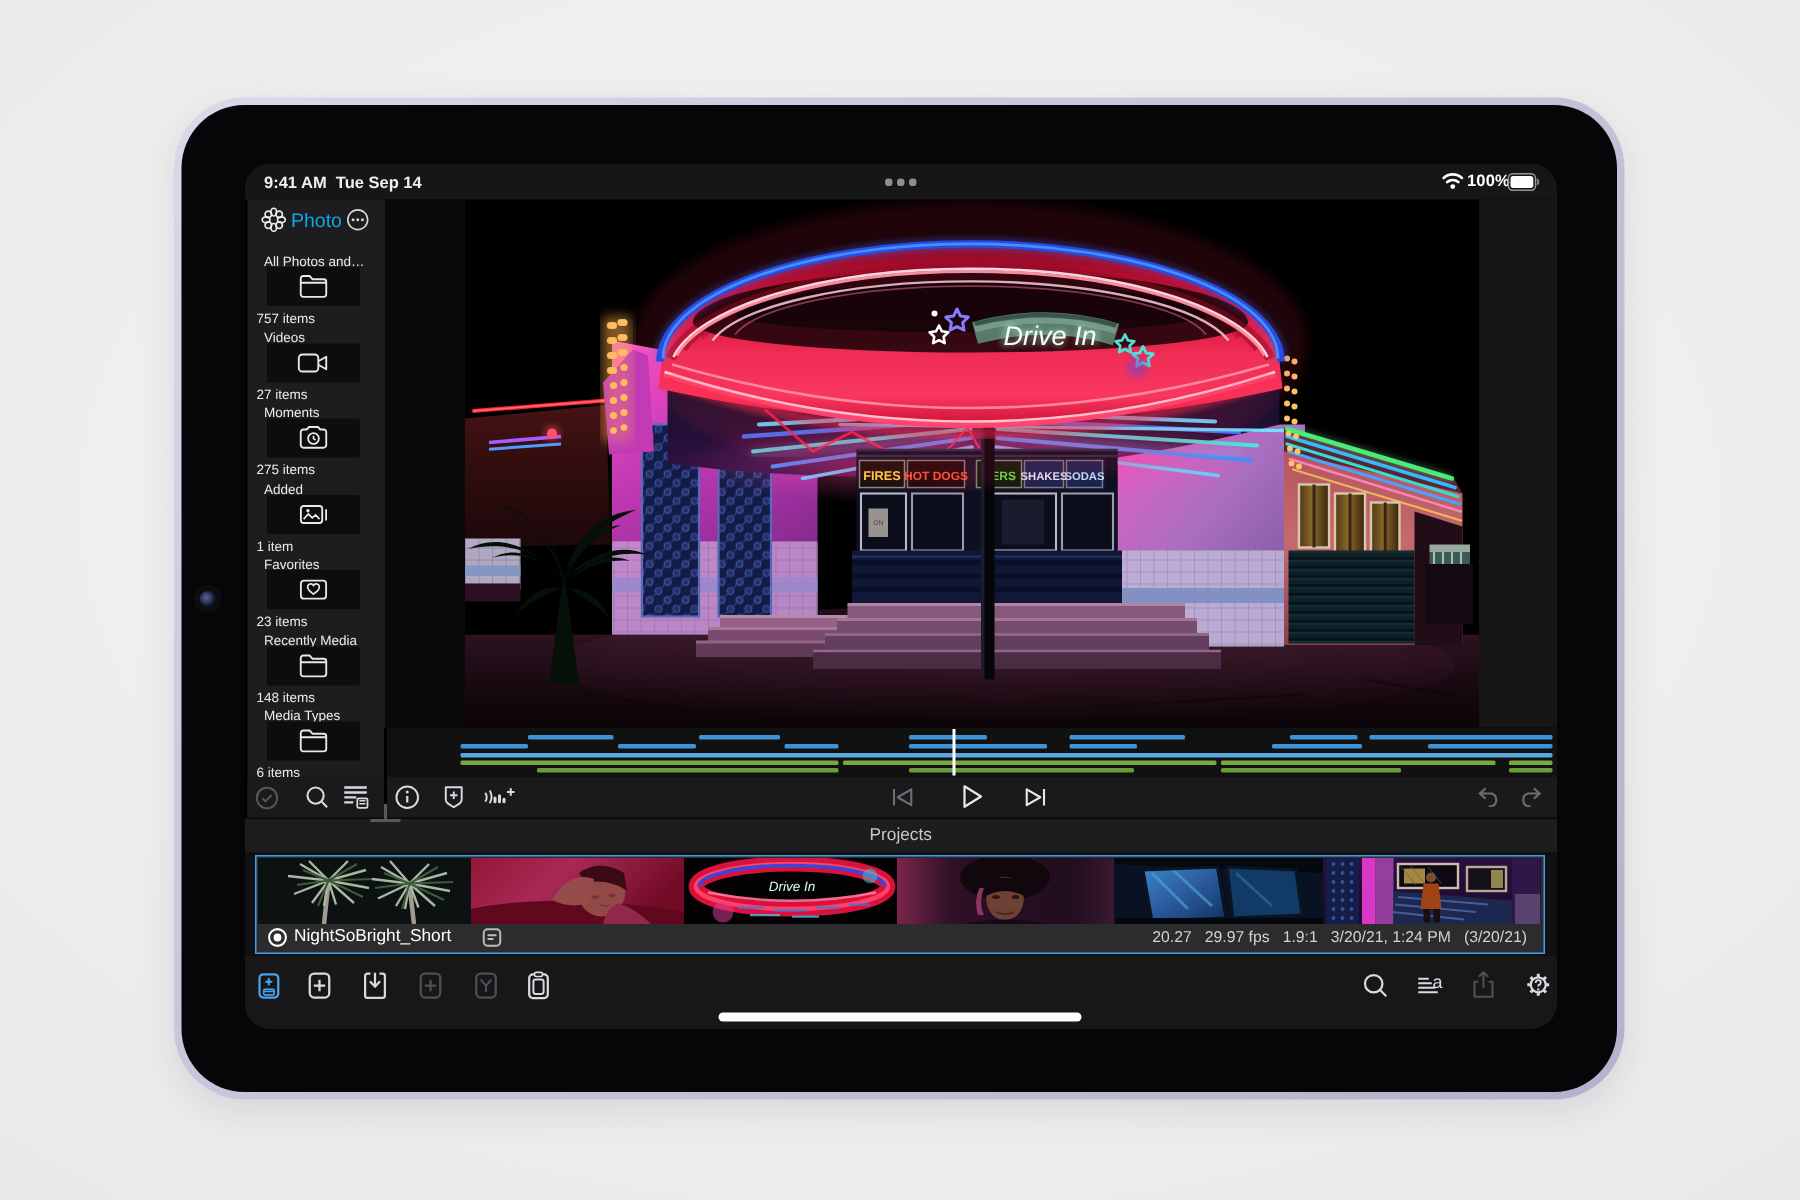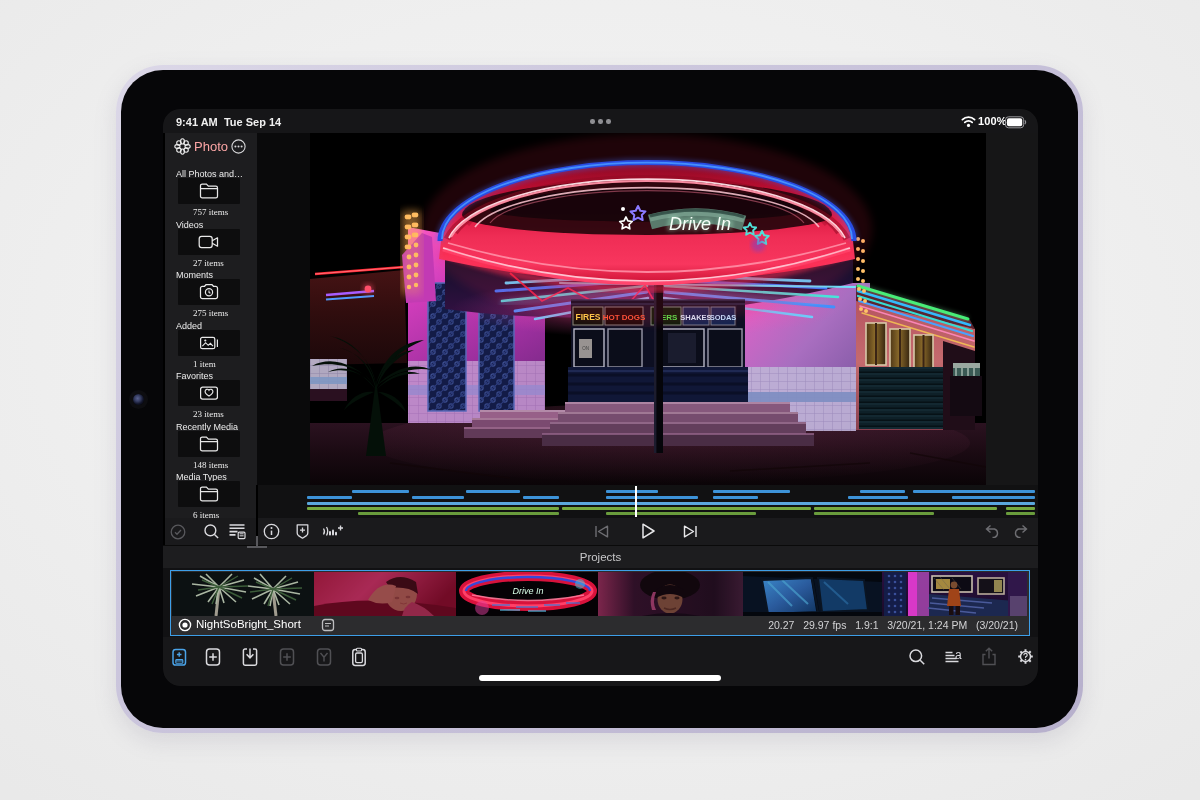--- a/index.html
+++ b/index.html
@@ -21,26 +21,26 @@
 
   
   .statusbar { left:0; top:0; width:875px; height:24px; background:#161618; color:#fff; }
   .sbtime { left:13px; top:6.5px; font-size:11px; font-weight:700; letter-spacing:0; color:#f0f0f0;}
   .sbdots { left:427px; top:10px; width:26px; height:5px; }
   .sbdots i { position:absolute; width:4.5px; height:4.5px; border-radius:50%; background:#8e8e92; }
 
   
   .sidebar { left:2px; top:24px; width:92.5px; height:412px; background:#1d1d1f; border-right:1.5px solid #000;}
   .sbheader { left:0; top:0; width:100%; height:27px; }
-  .phototxt { position:absolute; left:29px; top:6px; color:#fca5a5; font-size:13px; }
+  .phototxt { position:absolute; left:29px; top:6px; color:#0ea5e9; font-size:13px; }
   .sitem { position:absolute; left:0; width:100%; }
   .slabel { position:absolute; left:11px; color:#ececec; font-size:9px; white-space:nowrap;text-align:right; }
   .sbox { position:absolute; left:13px; width:62px; height:26px; background:#0d0d0e; border-radius:1px;}
   .sbox svg { position:absolute; left:50%; top:50%; transform:translate(-50%,-50%); }
-  .scount { position:absolute; left:28px; color:#ececec; font-size:9px; white-space:nowrap;font-family:Liberation Serif, serif; }
+  .scount { position:absolute; left:6px; color:#ececec; font-size:9px; white-space:nowrap; }
 
   
   .pvleft { left:94px; top:24px; width:53px; height:352px; background:#0a0a0b; }
   .pvright { left:823px; top:24px; width:52px; height:352px; background:#161617; }
 
   
   .tl { left:94px; top:376px; width:781px; height:33px; background:#111112; }
   .tlbar { position:absolute; height:3.2px; border-radius:1px; }
   .playhead { position:absolute; left:378px; top:1px; width:2px; height:31px; background:#fff; }
 

